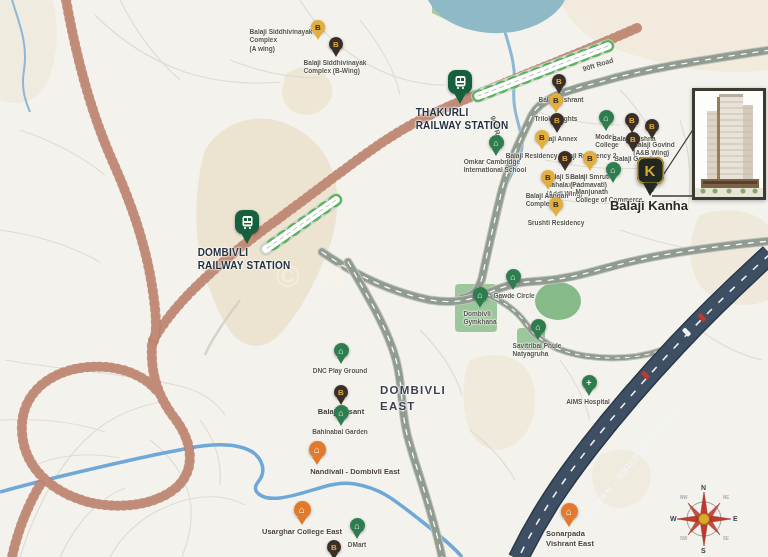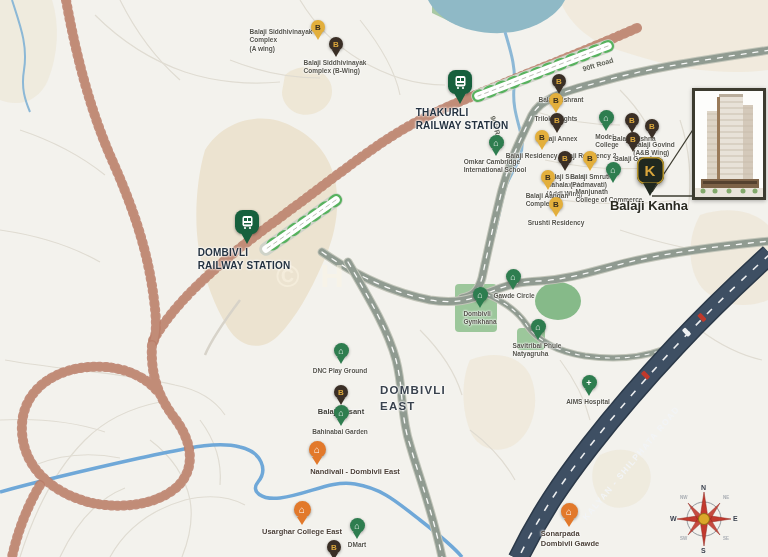--- a/index.html
+++ b/index.html
@@ -395,21 +395,21 @@
       <div class="lbl" style="left: 357px; top: 541px;">DMart</div>
       <div class="pin bdark" style="left: 327px; top: 540px;">
         <div class="head">B</div>
         <div class="tail"></div>
       </div>
       <div class="pin orange" style="left: 560.5px; top: 503px;">
         <div class="head">⌂</div>
         <div class="tail"></div>
       </div>
       <div class="lbl locality" style="left: 570px; top: 529px;">Sonarpada
-Dombivli Gawde</div>
+Vishrant East</div>
     </div>
 
   <div class="compass">
     <svg width="72" height="72" viewBox="0 0 72 72">
       <circle cx="36" cy="35" r="17" fill="none" stroke="#7b8289" stroke-width=".8"></circle>
       <g fill="#c23a2e" stroke="#8f241c" stroke-width=".5">
         <polygon points="36,8 39.5,31 32.5,31"></polygon>
         <polygon points="36,62 39.5,39 32.5,39"></polygon>
         <polygon points="9,35 32,31.5 32,38.5"></polygon>
         <polygon points="63,35 40,31.5 40,38.5"></polygon>

